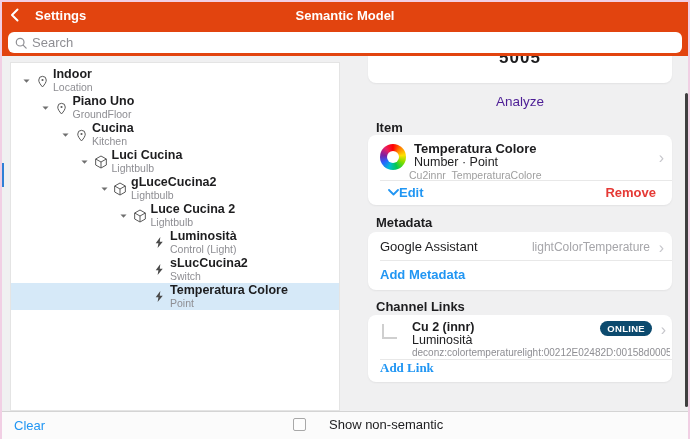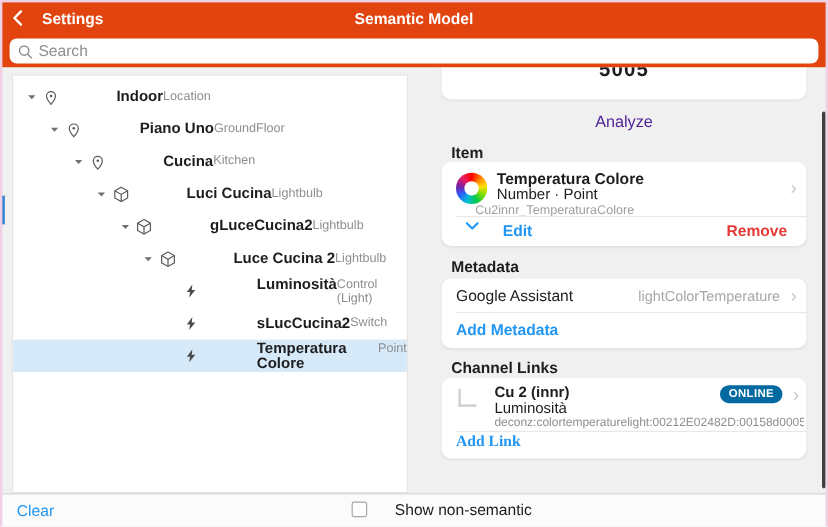--- a/index.html
+++ b/index.html
@@ -17,21 +17,21 @@
 
   
   .content { position:absolute; top:56px; left:0; right:0; bottom:28px; background:#f0f0f1; }
 
   
   .treepanel { position:absolute; left:10px; top:6px; width:330px; bottom:0; background:#fff; border:1px solid #e4e4e4; overflow:hidden; padding-top:4px; }
   .trow { position:relative; height:27px; display:flex; align-items:center; cursor:pointer; }
   .trow.selected { background:#d6e9f8; }
   .tchev { width:14px; display:flex; align-items:center; justify-content:center; flex:0 0 14px; }
   .ticon { width:18px; height:16px; display:flex; align-items:center; justify-content:center; flex:0 0 18px; margin-right:2px; }
-  .ttext { display:flex; justify-content:center; line-height:1;margin-left:44px; }
+  .ttext { display:flex; flex-direction:column; justify-content:center; line-height:1; }
   .tname { font-size:12.5px; font-weight:700; color:#1d1d1f; line-height:13px; }
   .tsub { font-size:10.5px; color:#8e8e93; line-height:12px; }
   .edgebar { position:absolute; left:0; top:163px; width:4px; height:24px; background:#2f7fd6; z-index:20; }
 
   
   .detail { position:absolute; left:345px; top:0; right:0; bottom:0; }
   .card { position:absolute; left:23px; width:304px; background:#fff; border-radius:8px; box-shadow:0 1px 2px rgba(0,0,0,0.06); }
   .cutcard { top:0; height:27px; border-radius:0 0 8px 8px; overflow:hidden; text-align:center; }
   .bignum { font-size:17px; font-weight:700; color:#1d1d1f; margin-top:-8px; letter-spacing:1px; }
   .analyze { position:absolute; top:27px; left:23px; width:304px; height:36px; display:flex; align-items:center; justify-content:center; color:#4c1d95; font-size:13.5px; font-weight:500; cursor:pointer; }
@@ -40,40 +40,40 @@
   .chev-r { position:absolute; right:8px; color:#c7c7cc; font-size:16px; font-weight:400; }
   .bluelink { color:#2196f3; font-size:13px; font-weight:600; cursor:pointer; }
 
   
   .itemcard { top:79px; height:70px; }
   .wheel { position:absolute; left:12px; top:9px; width:26px; height:26px; border-radius:50%;
     background:conic-gradient(#f00,#ff8000,#ffe000,#7ddd00,#00c853,#00bcd4,#2962ff,#7b1fa2,#e91e63,#f00); }
   .wheel::after { content:""; position:absolute; left:7px; top:7px; width:12px; height:12px; background:#fff; border-radius:50%; }
   .iname { position:absolute; left:46px; top:6px; font-size:13px; font-weight:700; color:#1d1d1f; }
   .itype { position:absolute; left:46px; top:20px; font-size:12.5px; color:#1d1d1f; }
-  .iid   { position:absolute; left:28px; top:34px; font-size:10.5px; color:#9e9e9e;text-align:center; }
+  .iid   { position:absolute; left:41px; top:34px; font-size:10.5px; color:#9e9e9e;text-align:center; }
   .editrow { position:absolute; left:0; right:0; bottom:0; height:24px; }
-  .editbtn { position:absolute; left:20px; top:4px; display:flex; gap:20px; cursor:pointer; }
+  .editbtn { position:absolute; left:20px; top:4px; display:flex; align-items:center; gap:0; cursor:pointer; }
   .editbtn span { color:#2196f3; font-size:13px; font-weight:700; }
   .removebtn { position:absolute; right:16px; top:4px; color:#e53935; font-size:13px; font-weight:700; cursor:pointer; }
 
   
   .metacard { top:176px; height:58px; }
   .mrow { position:absolute; left:0; right:0; top:0; height:28px; cursor:pointer; }
   .mname { position:absolute; left:12px; top:7px; font-size:13px; color:#1d1d1f; }
   .mval { position:absolute; right:22px; top:8px; font-size:12px; color:#a6a6aa; }
   .addrow { position:absolute; left:12px; bottom:8px; }
 
   
   .chancard { top:259px; height:67px; }
   .cornericon { position:absolute; left:14px; top:9px; width:15px; height:15px; border-left:2px solid #cfcfcf; border-bottom:2px solid #cfcfcf; }
   .cname { position:absolute; left:44px; top:5px; font-size:12.5px; font-weight:700; color:#1d1d1f; }
   .csub { position:absolute; left:44px; top:18px; font-size:12.5px; color:#1d1d1f; }
   .cchan { position:absolute; left:44px; right:2px; top:32px; font-size:10px; color:#8e8e93; white-space:nowrap; overflow:hidden; }
-  .badge { position:absolute; right:20px; top:6px; background:#0369a1; color:#fff; font-size:9.5px; font-weight:700; padding:2px 7px; border-radius:9px; letter-spacing:0.3px; }
+  .badge { position:absolute; right:20px; top:6px; background:#0c4a6e; color:#fff; font-size:9.5px; font-weight:700; padding:2px 7px; border-radius:9px; letter-spacing:0.3px; }
 
   
   .vscroll { position:absolute; right:2px; top:93px; width:3px; height:314px; background:#3f3f3f; border-radius:2px; z-index:40; cursor:pointer; }
 
   
   .toolbar { position:absolute; left:0; right:0; bottom:0; height:28px; background:#fbfbfb; border-top:1px solid #d4d4d4; z-index:5; }
   .clear { position:absolute; left:14px; top:6px; font-size:13px; color:#2196f3; cursor:pointer; }
   .checkwrap { position:absolute; left:293px; top:5px; display:flex; align-items:center; gap:23px; cursor:pointer; }
   .checkbox { width:13px; height:13px; border:1px solid #a8a8a8; border-radius:2px; background:#fdfdfd; }
   .checklabel { font-size:13px; color:#1d1d1f; }

